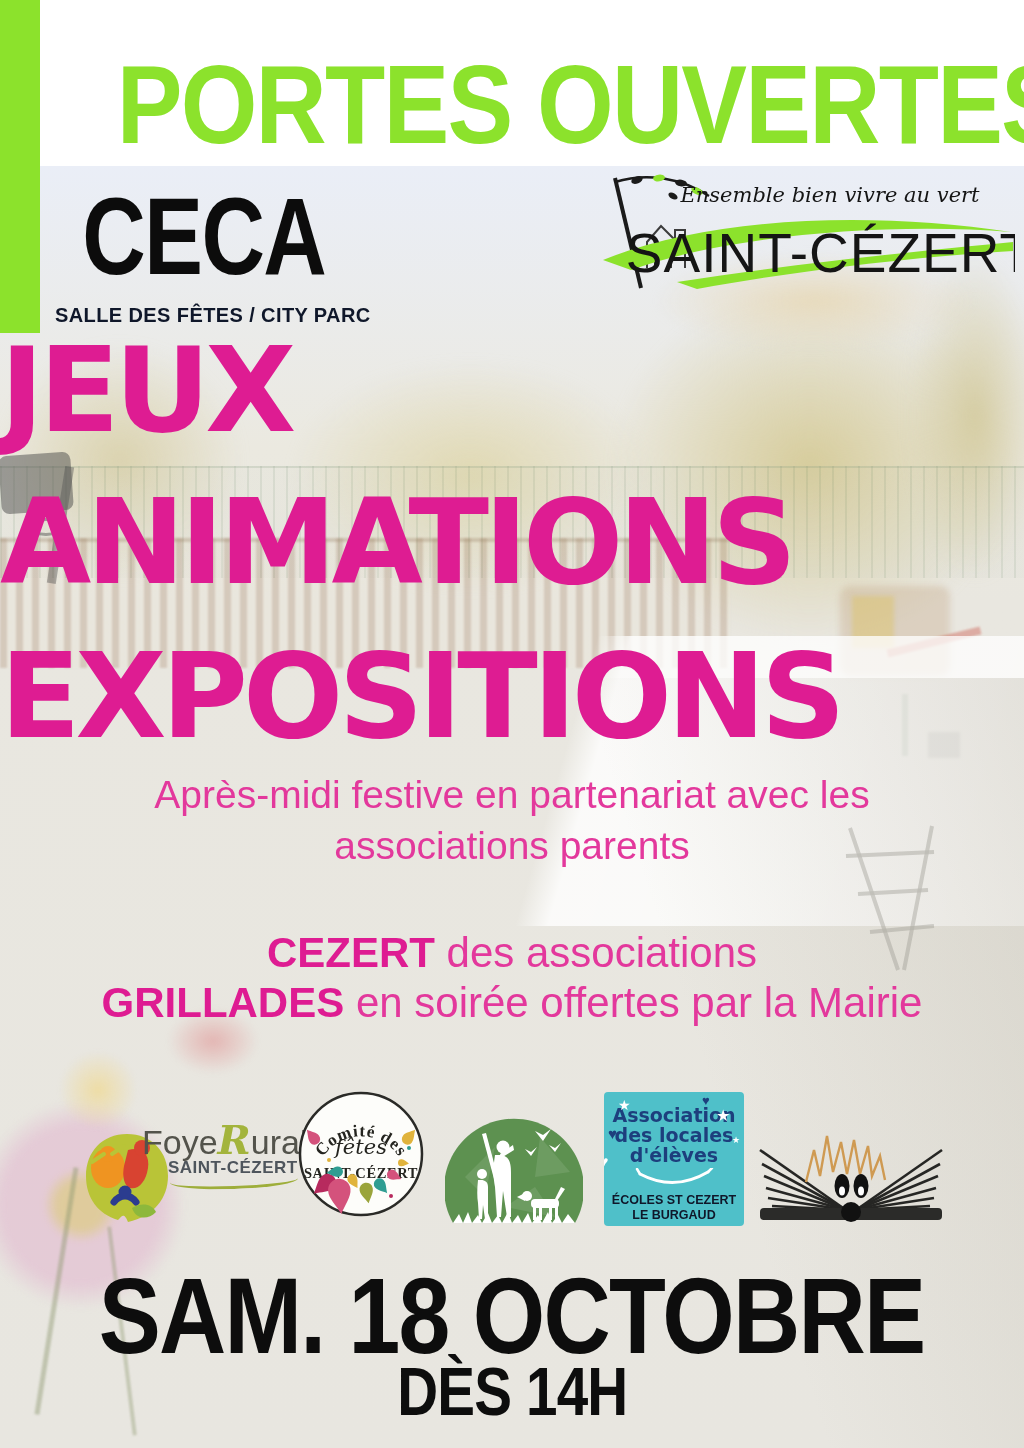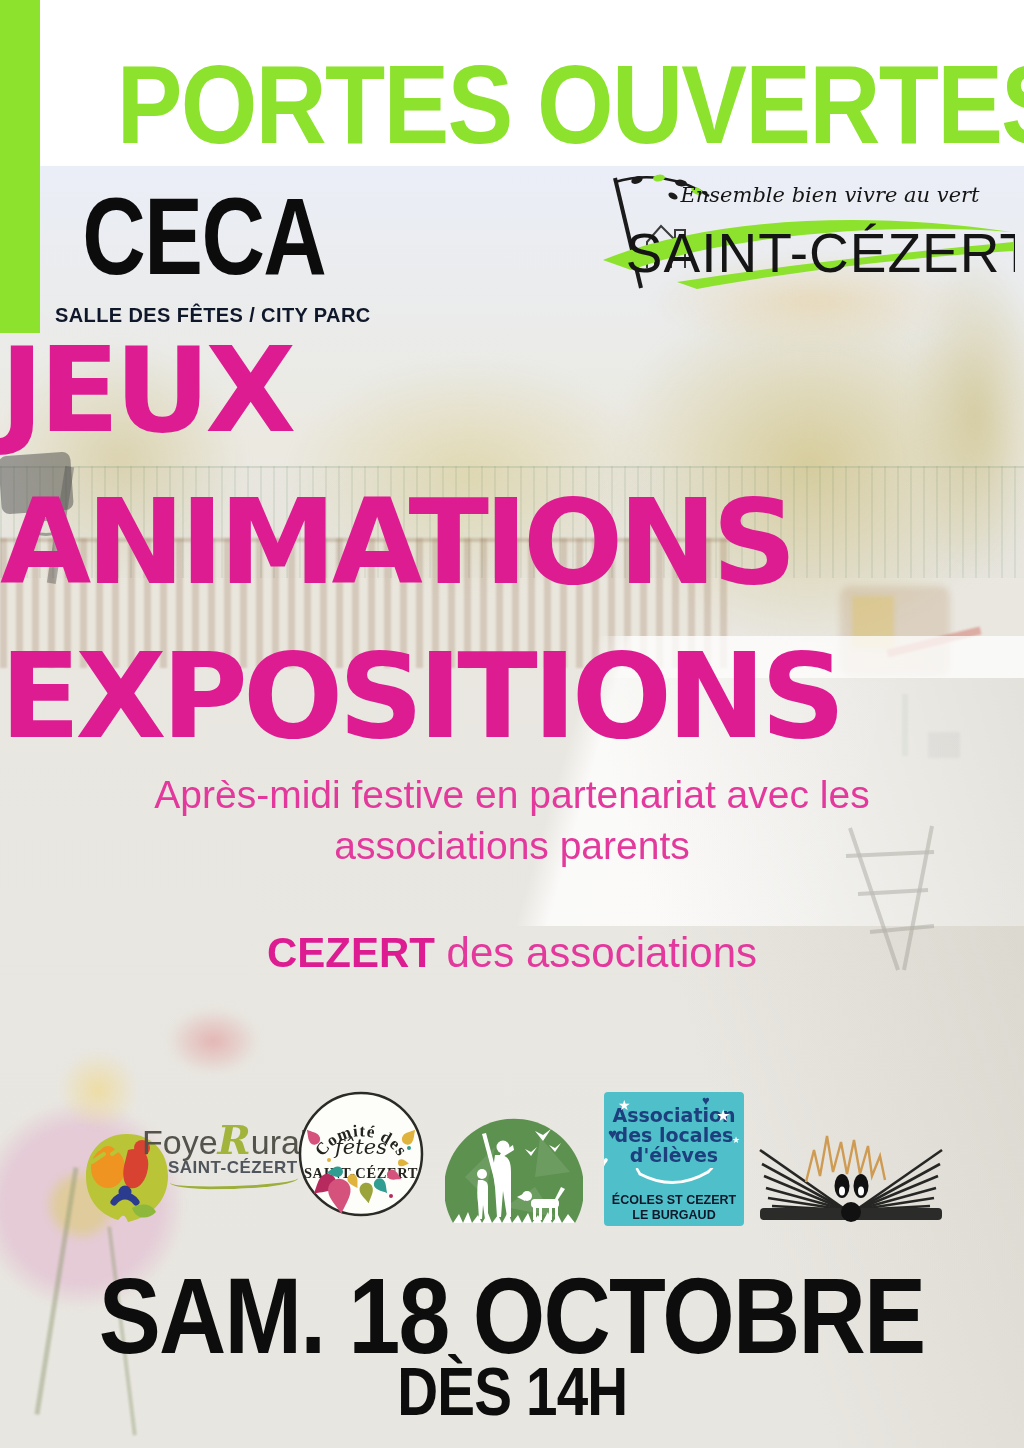--- a/index.html
+++ b/index.html
@@ -169,20 +169,21 @@
   <div class="abs headline h1">JEUX</div>
   <div class="abs headline h2">ANIMATIONS</div>
   <div class="abs headline h3">EXPOSITIONS</div>
 
   <div class="abs desc">
     <div>Après-midi festive en partenariat avec les</div>
     <div>associations parents</div>
   </div>
 
   <div class="abs info i1"><b>CEZERT</b><span> des associations</span></div>
+  <div class="abs info i2"><b>GRILLADES</b><span> en soirée offertes par la Mairie</span></div>
 
   <div class="abs plogo foyer">
     <svg class="abs" style="left:-4px;top:28px" width="86" height="92" viewBox="0 0 86 92">
       <path d="M43,2 C68,2 84,20 84,44 C84,66 70,84 44,90 C40,80 38,84 34,88 C14,82 2,66 2,44 C2,20 18,2 43,2 Z" fill="#b9c437"></path>
       <ellipse cx="24" cy="36" rx="17" ry="20" fill="#ef9421"></ellipse>
       <circle cx="24" cy="22" r="8" fill="#ef9421"></circle>
       <path d="M44,18 C58,14 66,22 64,36 C62,50 54,58 46,56 C40,54 38,44 40,34 Z" fill="#d84331"></path>
       <circle cx="58" cy="16" r="8" fill="#d84331"></circle>
       <path d="M8,30 L20,22 M28,22 L40,14" stroke="#b9c437" stroke-width="4" stroke-linecap="round" fill="none"></path>
       <path d="M30,70 C36,62 46,62 52,70" stroke="#2b3c8f" stroke-width="7" stroke-linecap="round" fill="none"></path>

